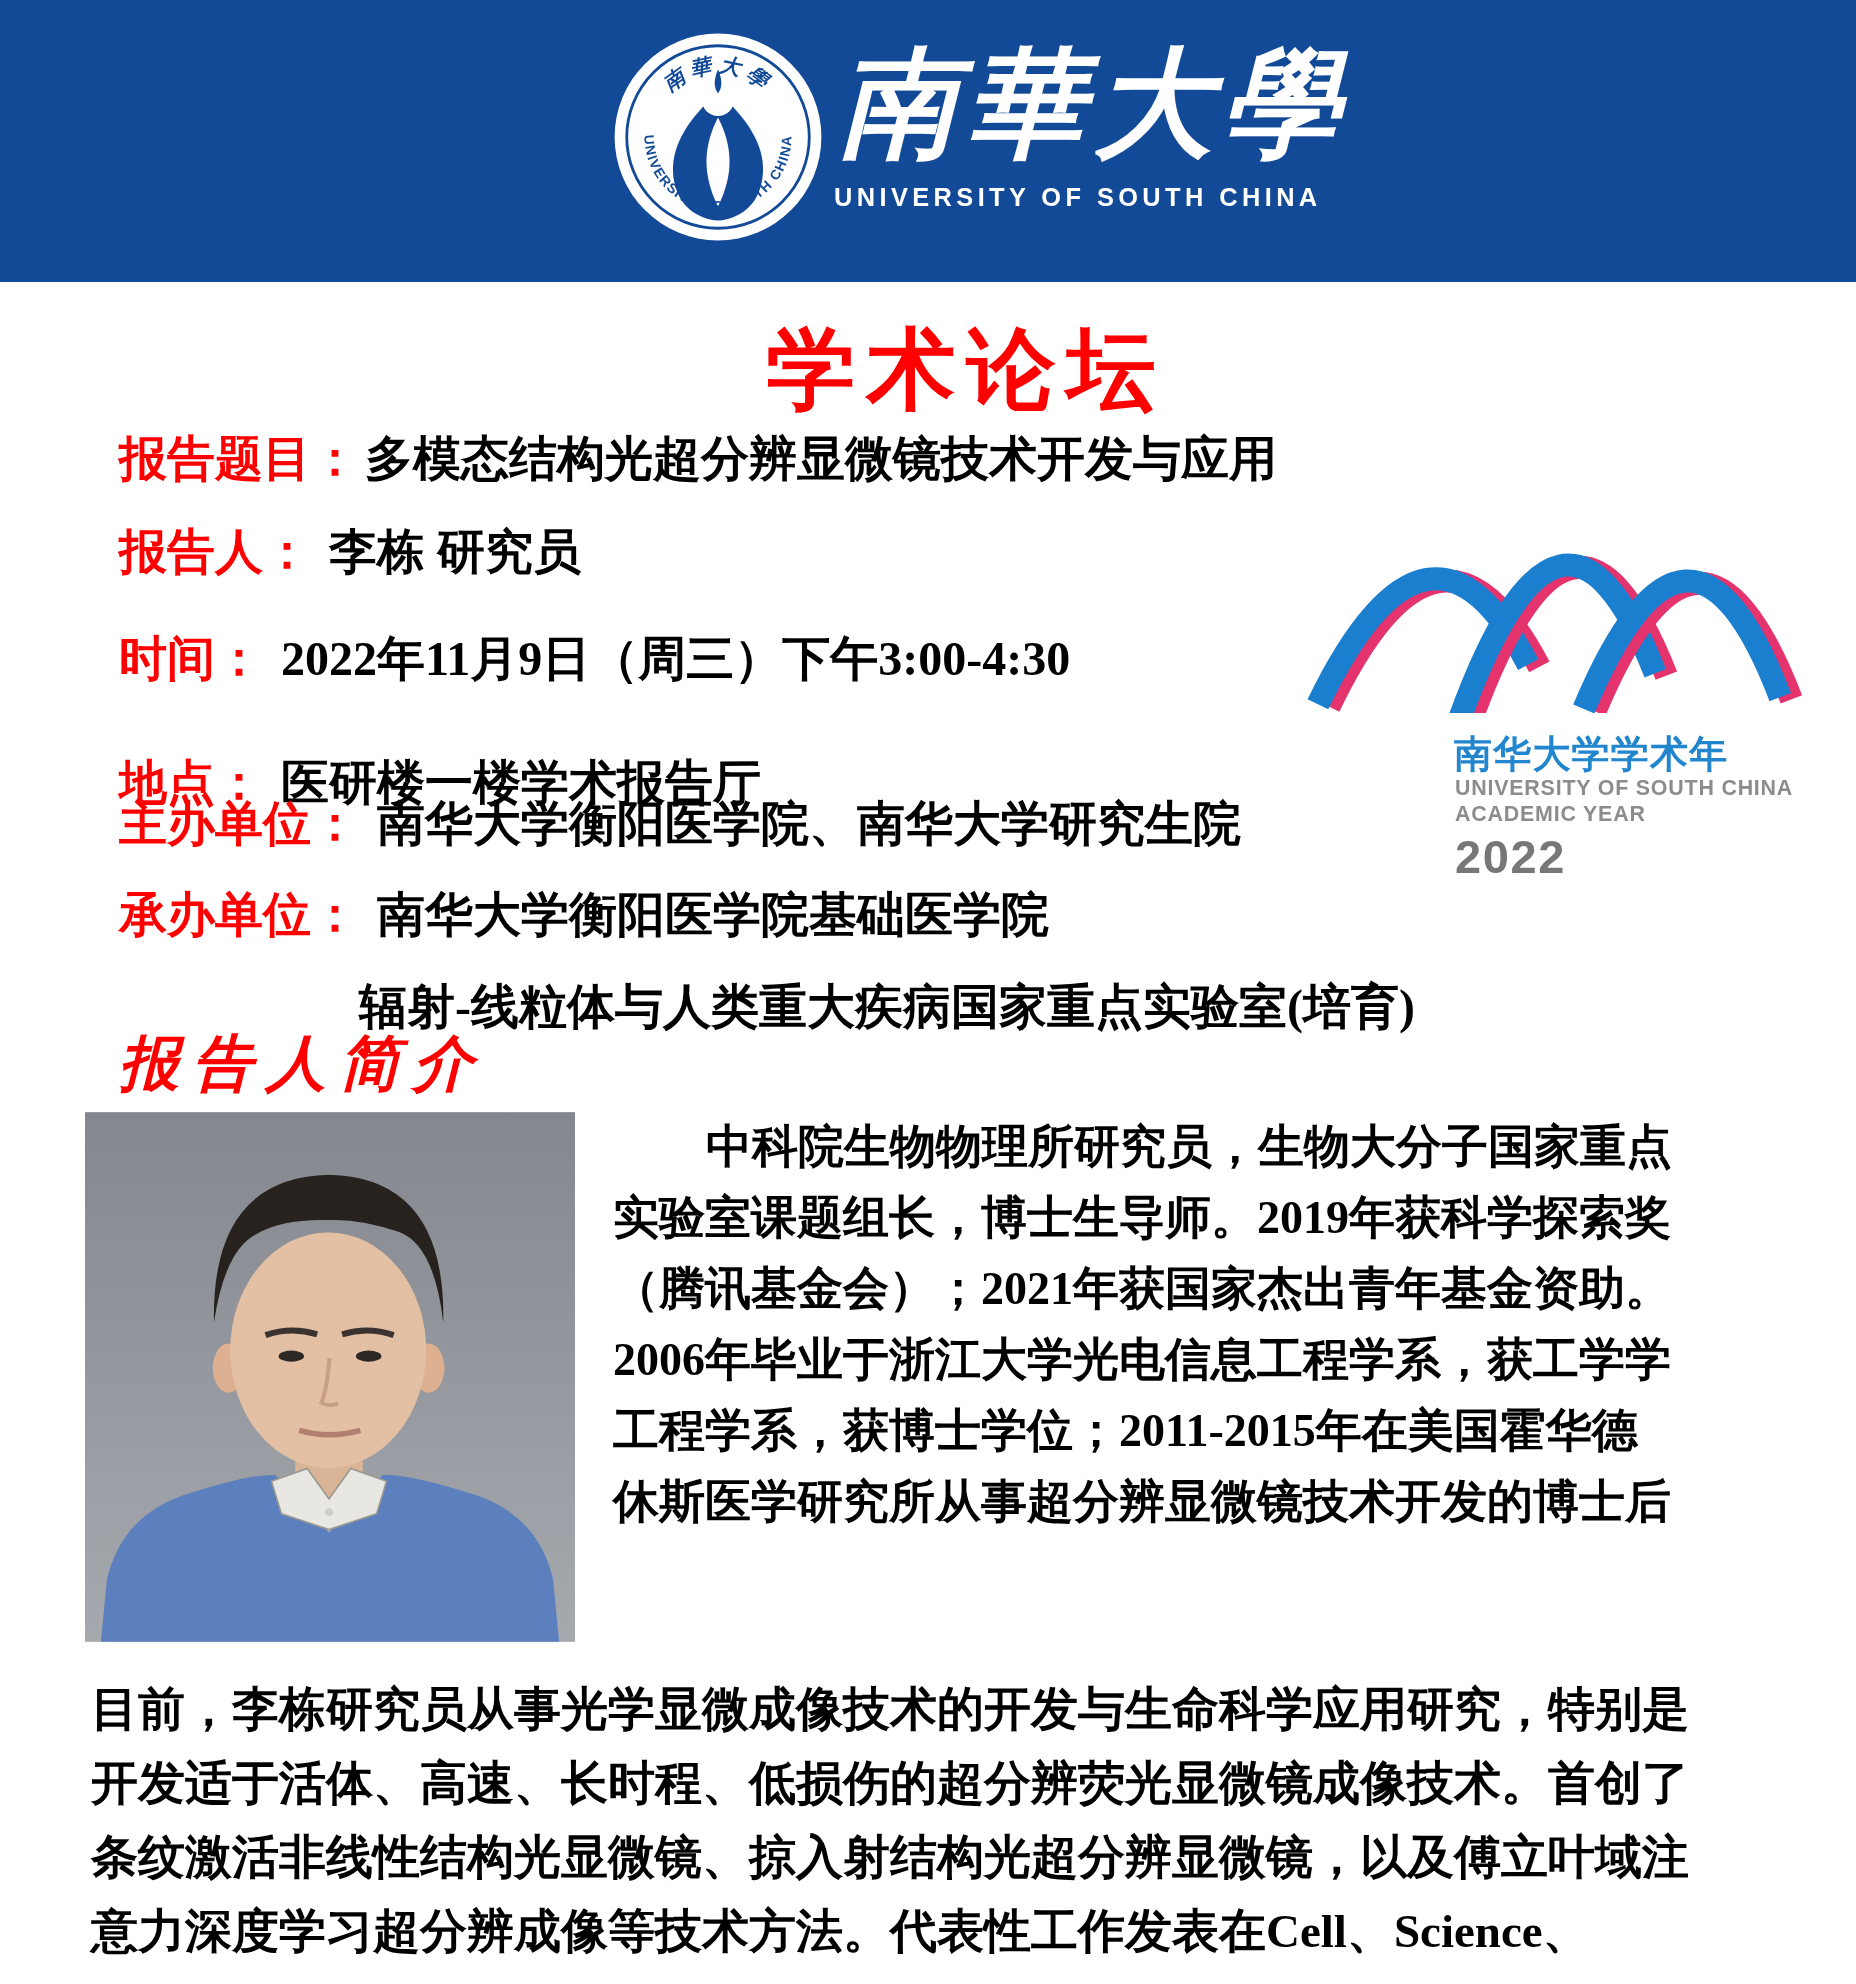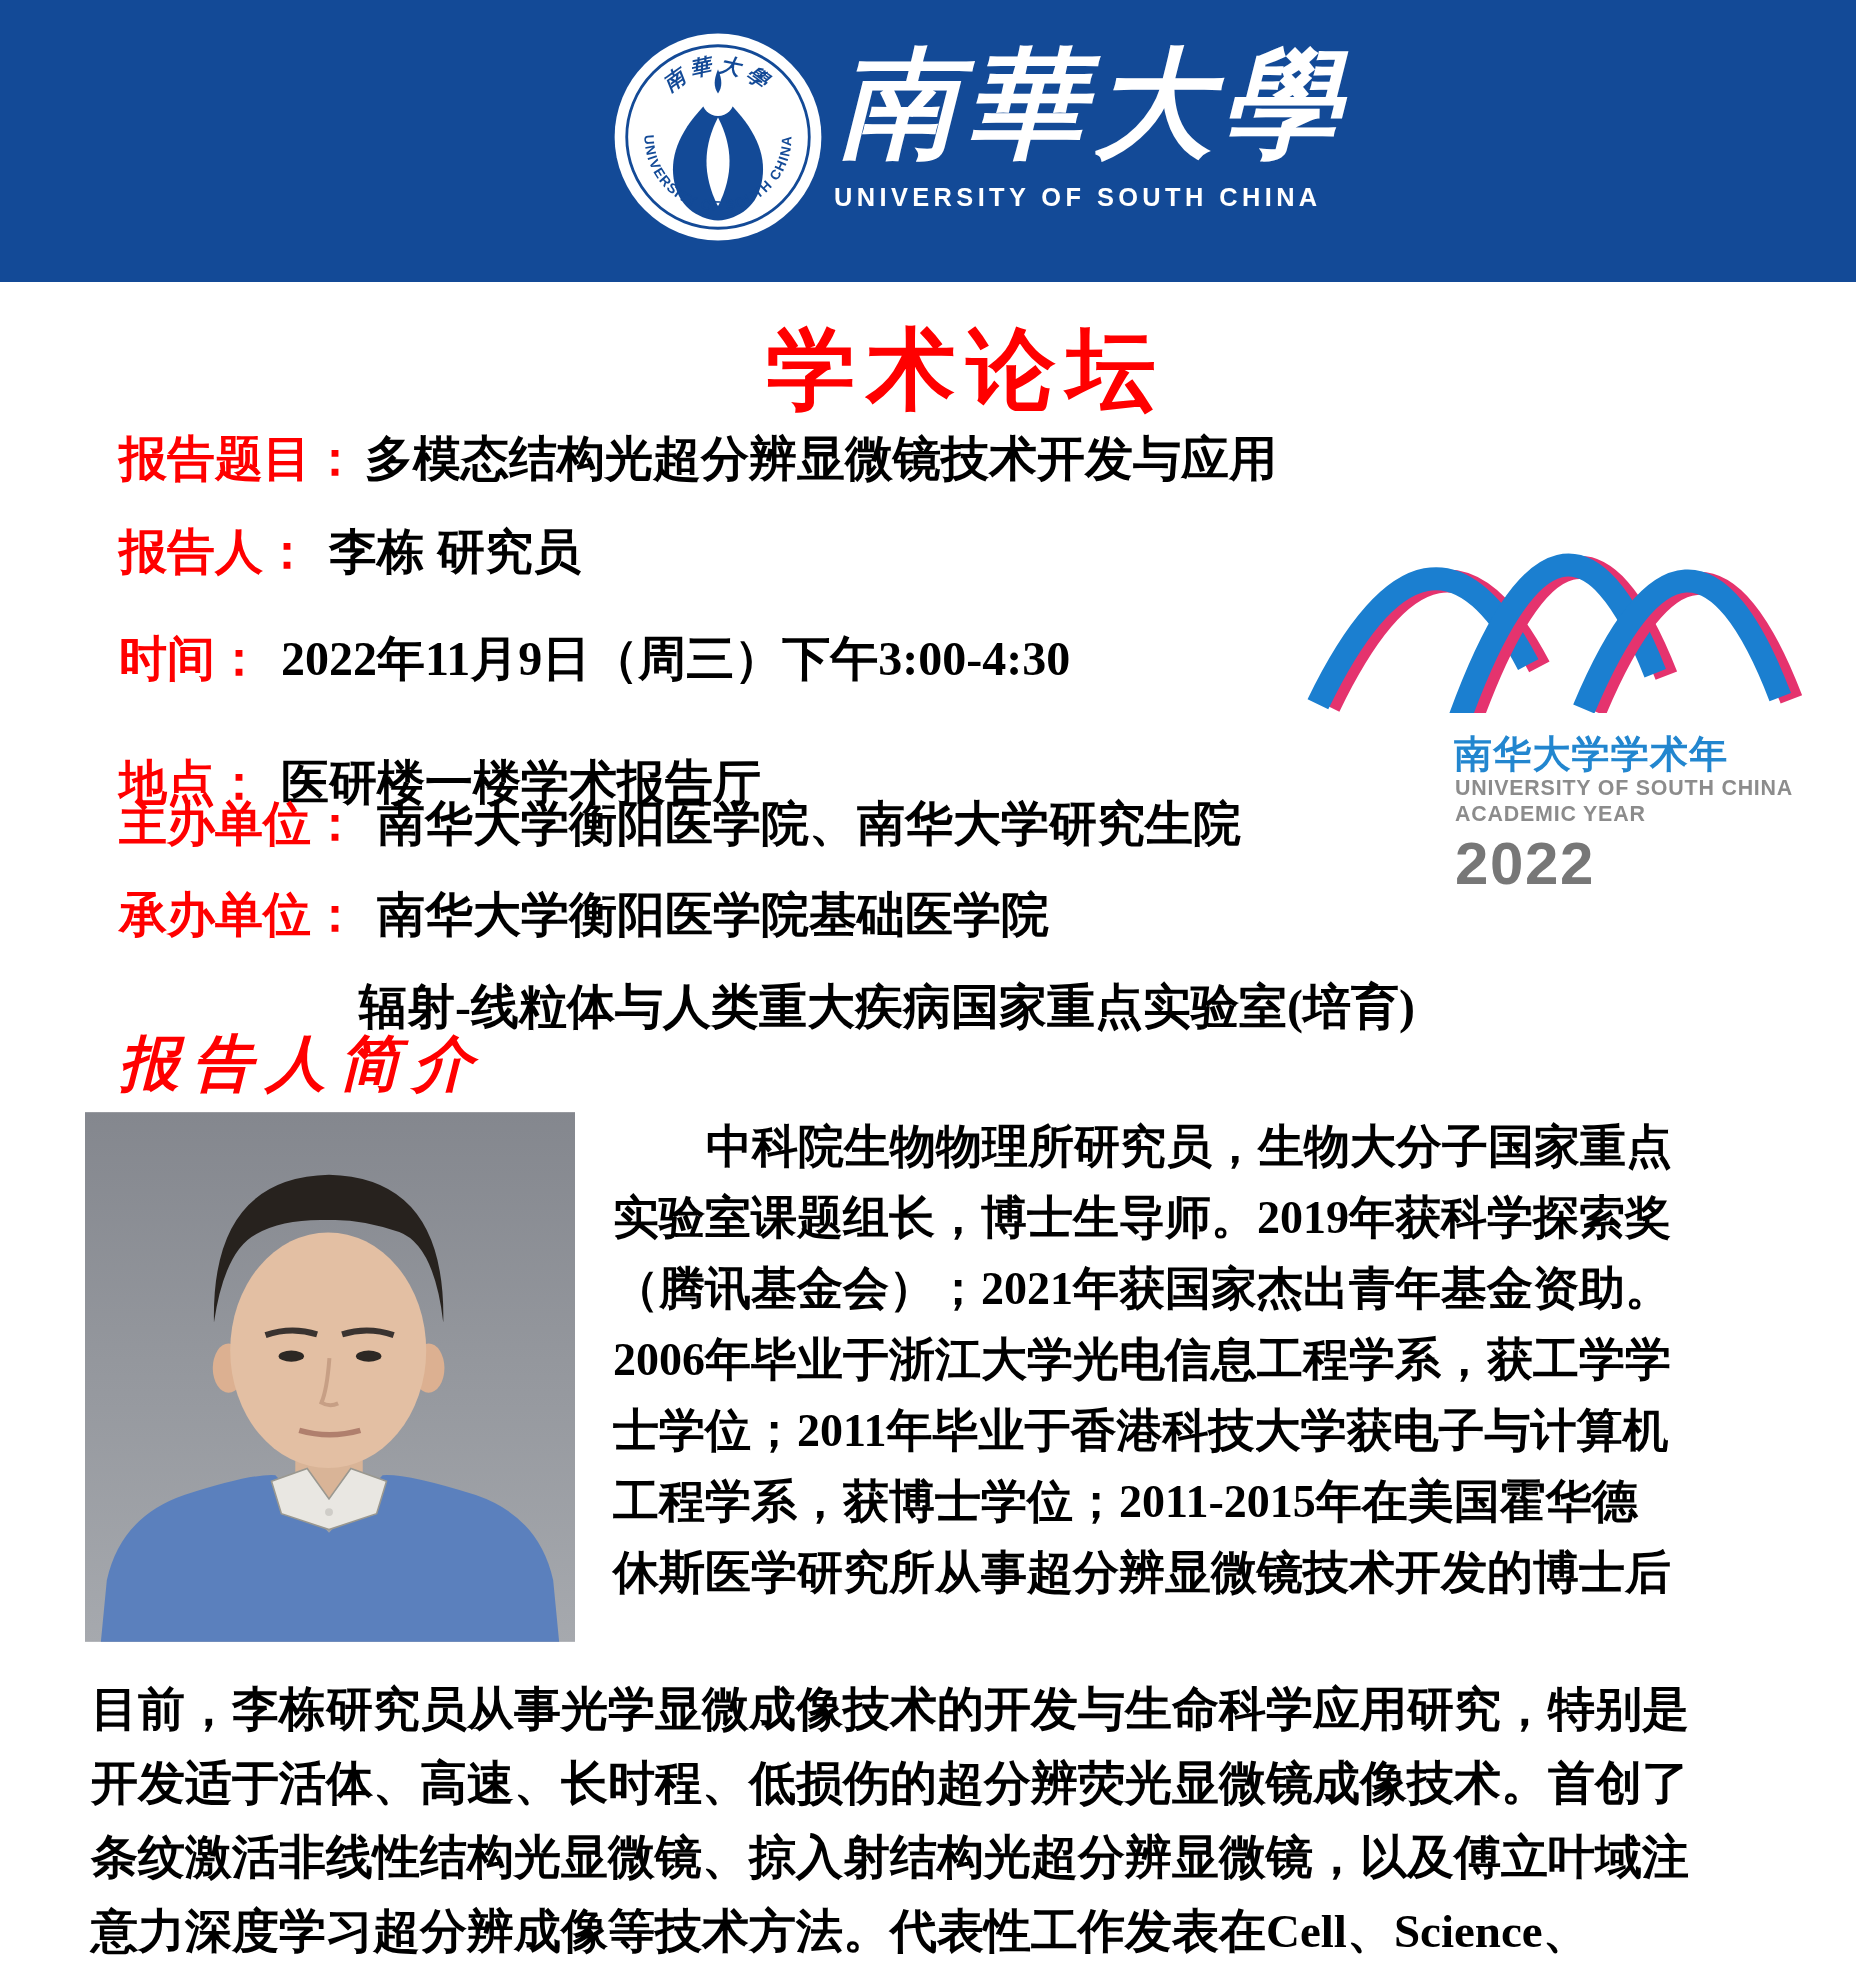--- a/index.html
+++ b/index.html
@@ -37,21 +37,21 @@
   
   .ay-logo{position:absolute;left:1306px;top:451px;width:508px;height:445px;}
   .ay-ribbons{position:absolute;left:0;top:0;width:508px;height:262px;}
   .ay-cn{position:absolute;left:148px;top:278px;color:var(--logo_blue,#2286cf);
     font-weight:bold;font-size:38px;letter-spacing:1.2px;white-space:nowrap;}
   .ay-en1{position:absolute;left:149px;top:325px;color:var(--logo_gray,#8c8c8c);
     font-weight:bold;font-size:21.4px;letter-spacing:0.8px;white-space:nowrap;}
   .ay-en2{position:absolute;left:149px;top:351px;color:var(--logo_gray,#8c8c8c);
     font-weight:bold;font-size:21.4px;letter-spacing:0.8px;white-space:nowrap;}
   .ay-year{position:absolute;left:149px;top:378px;color:#777777;
-    font-weight:bold;font-size:60px;letter-spacing:1.6px;}
+    font-weight:bold;font-size:47px;letter-spacing:1.6px;}
 
   
   .bio-heading{position:absolute;left:119px;top:1024px;color:var(--red,#ff0000);
     font-family:"DejaVu Serif","Liberation Serif",serif;font-style:italic;font-weight:bold;
     font-size:60px;letter-spacing:13.5px;white-space:nowrap;}
   .photo{position:absolute;left:85px;top:1112px;width:490px;height:530px;}
   .bio-text{position:absolute;left:613px;top:1111px;width:1157px;
     font-family:"Liberation Serif","DejaVu Serif",serif;font-weight:bold;color:#000;
     font-size:46px;line-height:71px;}
   .bio-text .line{white-space:nowrap;}
@@ -160,21 +160,20 @@
     <ellipse cx="715" cy="615" rx="32" ry="14" fill="#2d2824"></ellipse>
     <path d="M 616 620 Q 610 700 596 732 Q 616 744 638 734" fill="none" stroke="#c79f85" stroke-width="10"></path>
     <path d="M 540 802 Q 616 824 694 802" fill="none" stroke="#b07f6d" stroke-width="14"></path>
   </svg>
 
   <div class="bio-text">
     <div class="line indent">中科院生物物理所研究员，生物大分子国家重点</div>
     <div class="line">实验室课题组长，博士生导师。2019年获科学探索奖</div>
     <div class="line">（腾讯基金会）；2021年获国家杰出青年基金资助。</div>
     <div class="line">2006年毕业于浙江大学光电信息工程学系，获工学学</div>
-    <div class="line">士学位；2011年毕业于香港科技大学获电子与计算机</div>
     <div class="line">工程学系，获博士学位；2011-2015年在美国霍华德</div>
     <div class="line">休斯医学研究所从事超分辨显微镜技术开发的博士后</div>
   </div>
 
   <div class="para">
     <div class="line">目前，李栋研究员从事光学显微成像技术的开发与生命科学应用研究，特别是</div>
     <div class="line">开发适于活体、高速、长时程、低损伤的超分辨荧光显微镜成像技术。首创了</div>
     <div class="line">条纹激活非线性结构光显微镜、掠入射结构光超分辨显微镜，以及傅立叶域注</div>
     <div class="line">意力深度学习超分辨成像等技术方法。代表性工作发表在Cell、Science、</div>
     <div class="line">Nature Biotechnology、Nature Methods、Nature Cell Biology、Molecular Cell、</div>

